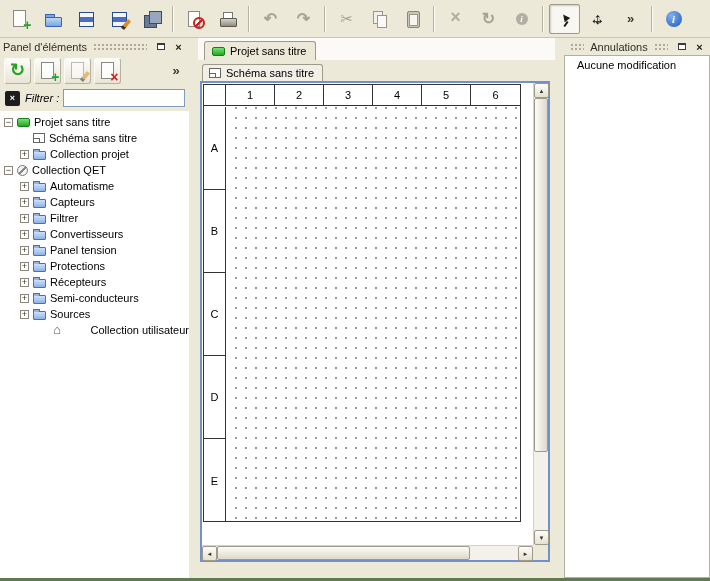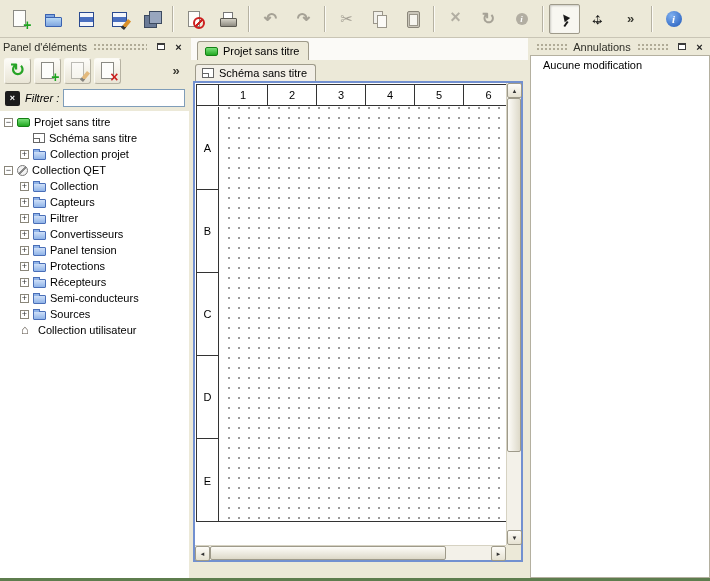--- a/index.html
+++ b/index.html
@@ -68,24 +68,24 @@
   .i-select-mode::before { content: "▲"; left: 4px; top: 1px; font-size: 12px; color: #1a1a1a; transform: rotate(-38deg); }
   .i-select-mode::after { content: ""; left: 10px; bottom: 2px; width: 2px; height: 6px; background: #1a1a1a; transform: rotate(35deg); }
   .i-visualisation-mode::before { content: "↔"; left: 50%; top: 50%; transform: translate(-50%,-52%); font-size: 16px; font-weight: bold; color: #111; }
   .i-visualisation-mode::after  { content: "↕"; left: 50%; top: 50%; transform: translate(-50%,-52%); font-size: 16px; font-weight: bold; color: #111; }
   .i-about-qet::before { content: "i"; left: 2px; top: 2px; width: 16px; height: 16px; border-radius: 50%;
     background: radial-gradient(circle at 35% 30%, #7fb0f0, #1e57b8); color: #fff; font: italic bold 11px/16px "Liberation Serif", serif; text-align: center; }
 
   .i-reload-collections::before { content: "↻"; left: 50%; top: 50%; transform: translate(-50%,-55%); font-size: 18px; font-weight: bold; color: #27a427; }
 
   
-  .workspace { flex: 1; min-height: 0; display: flex; gap: 2px; }
+  .workspace { flex: 1; min-height: 0; display: flex; gap: 9px; }
   .dock { display: flex; flex-direction: column; min-height: 0; }
   .dock.left { width: 189px; flex: none; }
-  .dock.right { width: 180px; flex: none; }
+  .dock.right { width: 146px; flex: none; }
 
   .dock-title { height: 17px; display: flex; align-items: center; gap: 3px; padding: 0 3px; flex: none; }
   .dock-title-text { white-space: nowrap; color: #2f2f28; }
   .dock-grip { flex: 1; height: 8px; margin: 0 3px;
     background-image: radial-gradient(circle, #b0ab97 1px, transparent 1.3px); background-size: 4px 4px; }
   .dock-btn { width: 15px; height: 14px; display: inline-flex; align-items: center; justify-content: center; flex: none; }
   .i-float { display: block; width: 8px; height: 7px; border: 1px solid #3a3a3a; border-top-width: 2px; background: #fff; }
   .i-dock-close { font-weight: bold; font-size: 11px; line-height: 10px; color: #222; }
 
   .panel-toolbar { height: 32px; display: flex; align-items: center; gap: 3px; padding: 2px 4px; flex: none; }
@@ -280,21 +280,21 @@
             <span class="tlabel">Collection projet</span>
           </div>
           <div class="tree-row" style="padding-left: 4px;">
             <span class="exp">−</span>
             <span class="ticon t-qet-collection"></span>
             <span class="tlabel">Collection QET</span>
           </div>
           <div class="tree-row" style="padding-left: 20px;">
             <span class="exp">+</span>
             <span class="ticon t-folder"></span>
-            <span class="tlabel">Collection</span>
+            <span class="tlabel">Automatisme</span>
           </div>
           <div class="tree-row" style="padding-left: 20px;">
             <span class="exp">+</span>
             <span class="ticon t-folder"></span>
             <span class="tlabel">Capteurs</span>
           </div>
           <div class="tree-row" style="padding-left: 20px;">
             <span class="exp">+</span>
             <span class="ticon t-folder"></span>
             <span class="tlabel">Filtrer</span>
@@ -322,21 +322,21 @@
           <div class="tree-row" style="padding-left: 20px;">
             <span class="exp">+</span>
             <span class="ticon t-folder"></span>
             <span class="tlabel">Semi-conducteurs</span>
           </div>
           <div class="tree-row" style="padding-left: 20px;">
             <span class="exp">+</span>
             <span class="ticon t-folder"></span>
             <span class="tlabel">Sources</span>
           </div>
-          <div class="tree-row" style="padding-left: 8px;">
+          <div class="tree-row" style="padding-left: 20px; justify-content: space-between;">
             <span class="exp-spacer"></span>
             <span class="ticon t-home"></span>
             <span class="tlabel">Collection utilisateur</span>
           </div>
         </div>
     </div>
 
     <div class="center">
       <div class="project-tabbar">
         <div class="tab">

